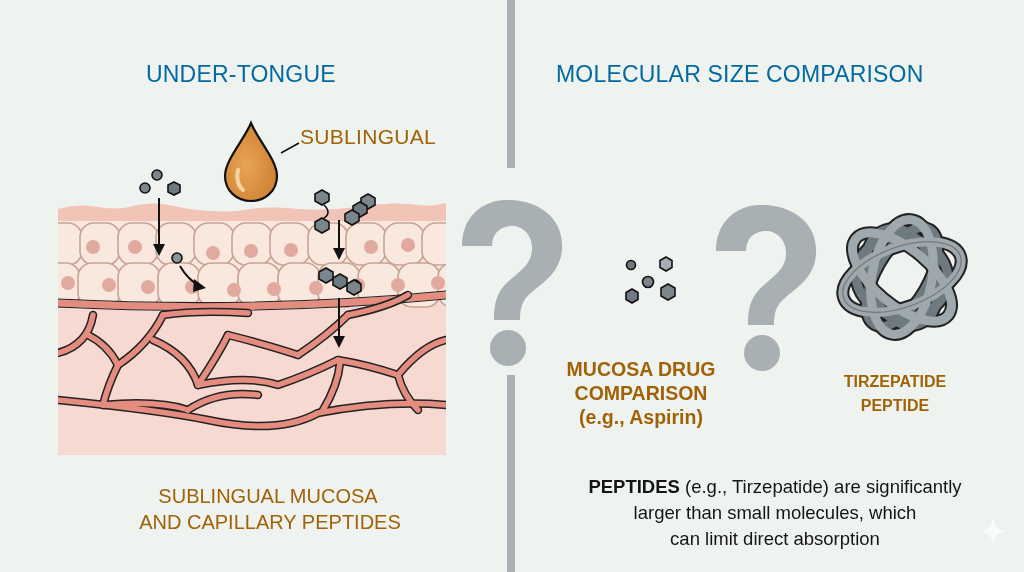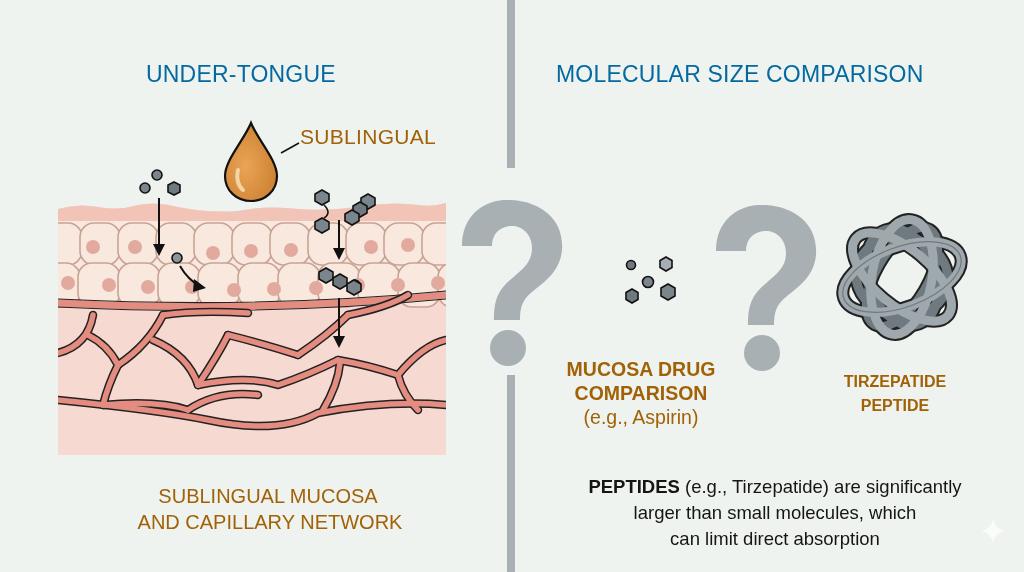--- a/index.html
+++ b/index.html
@@ -195,21 +195,21 @@
     </g>
     <line x1="27" y1="32" x2="27" y2="64" stroke="#111" stroke-width="2"></line>
     <polygon points="21,60 33,60 27,72" fill="#111"></polygon>
     <line x1="27" y1="110" x2="27" y2="152" stroke="#111" stroke-width="2"></line>
     <polygon points="21,148 33,148 27,160" fill="#111"></polygon>
   </svg>
 </div>
 
 <div class="abs label-bold" style="left:110px; top:483px; width:320px; font-size:20px; font-weight:400; line-height:26px;">
   <div style="padding-right:4px;">SUBLINGUAL MUCOSA</div>
-  <div>AND CAPILLARY NETWORK</div>
+  <div>AND CAPILLARY PEPTIDES</div>
 </div>
 
 <div class="abs" style="left:456px; top:200px;">
   <svg width="112" height="170" viewBox="0 0 112 170">
     <path d="M6 46 C 6 14, 30 -2, 56 0 C 86 2, 108 20, 106 50 C 104 72, 88 82, 76 92 C 66 100, 64 108, 64 120 L 38 120 C 38 104, 40 92, 54 80 C 68 68, 76 62, 76 48 C 76 34, 66 26, 56 26 C 44 26, 36 34, 36 46 Z" fill="#a9b0b3"></path>
     <circle cx="52" cy="148" r="18" fill="#a9b0b3"></circle>
   </svg>
 </div>
 
 <div class="abs title" style="left:556px; top:61px;text-align:center;">MOLECULAR SIZE COMPARISON</div>
@@ -257,21 +257,21 @@
       <g stroke="#222" stroke-width="1.2">
         <ellipse cx="70" cy="70" rx="62" ry="30" transform="rotate(-20 70 70)" stroke-opacity="0.35"></ellipse>
       </g>
     </g>
   </svg>
 </div>
 
 <div class="abs label-bold" style="left:566px; top:357px; width:150px; font-size:19.5px; line-height:24px;">
   <div>MUCOSA DRUG</div>
   <div>COMPARISON</div>
-  <div class="label-sub" style="font-weight:400; font-size:19.5px;">(e.g., Aspirin)</div>
+  <div class="label-sub" style="font-weight:700; font-size:19.5px;">(e.g., Aspirin)</div>
 </div>
 
 <div class="abs label-bold" style="left:820px; top:362px; width:150px; font-size:16px; line-height:24px;margin-top:8px;">
   <div>TIRZEPATIDE</div>
   <div>PEPTIDE</div>
 </div>
 
 <div class="abs caption" style="left:545px; top:474px; width:460px;">
   <div style="white-space:nowrap;">
     <span style="font-weight:700;">PEPTIDES</span><span> (e.g., Tirzepatide) are significantly</span>

